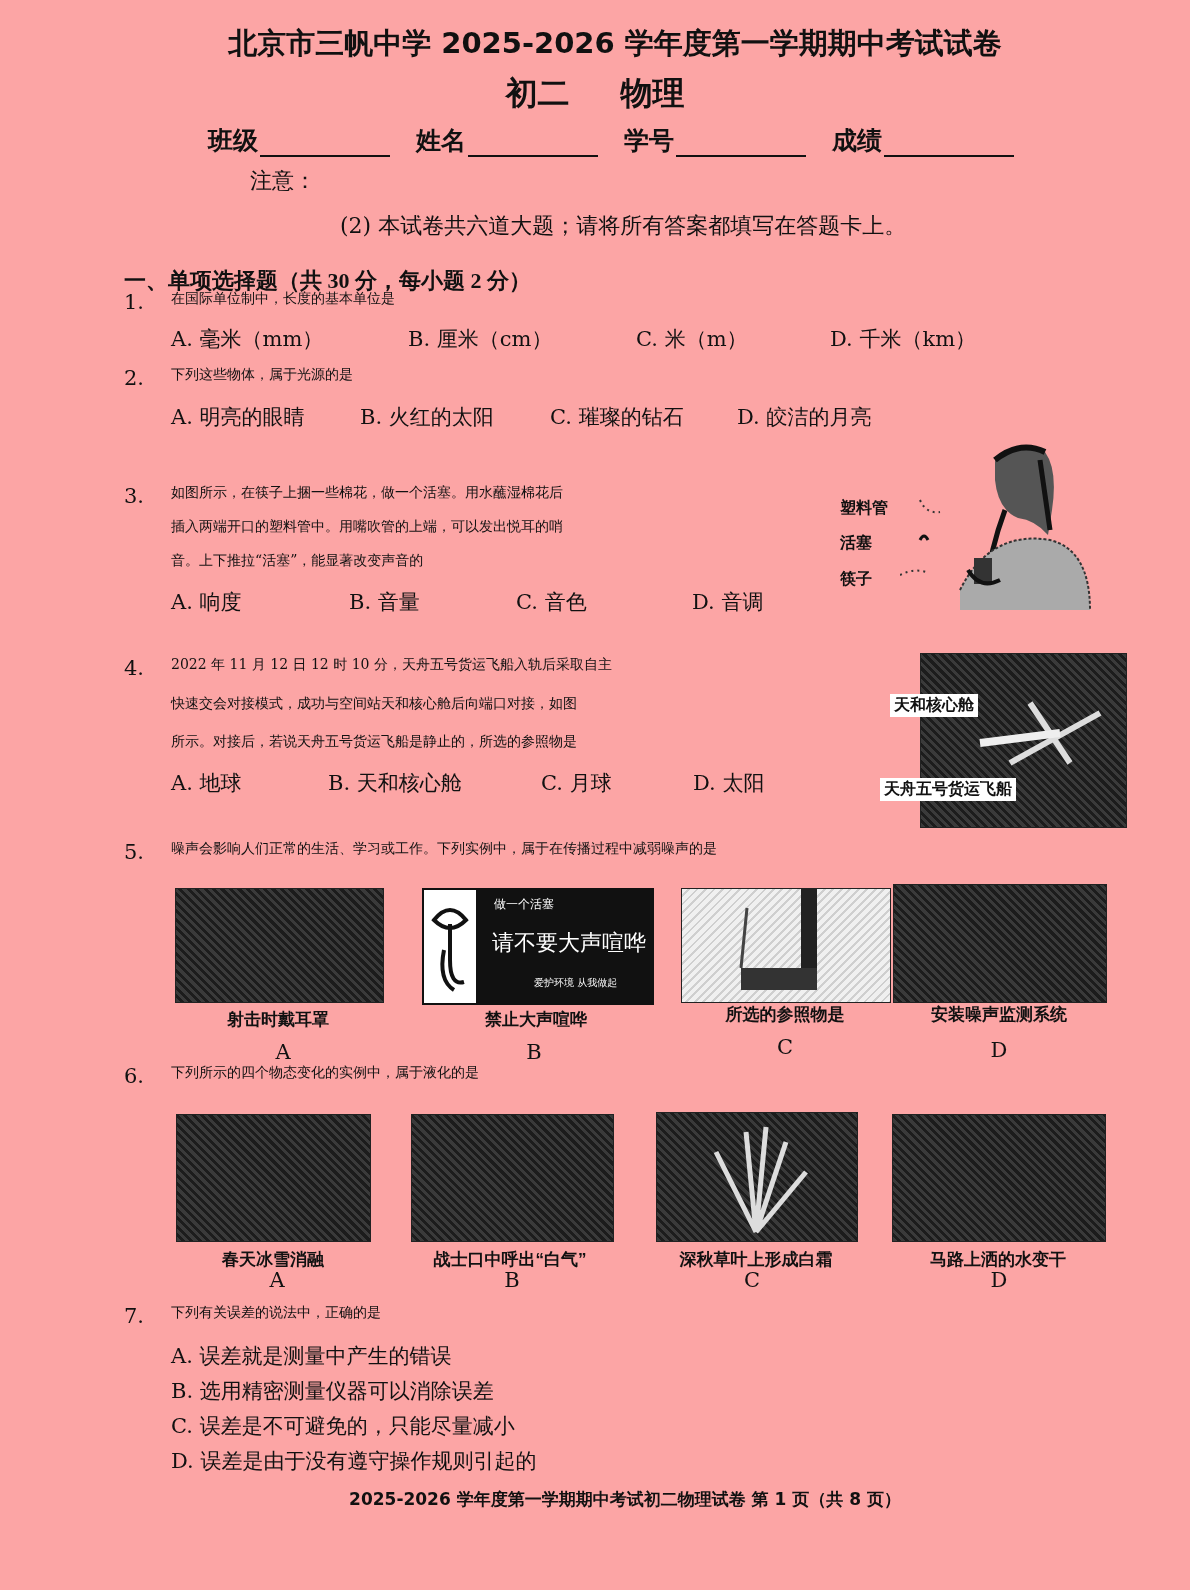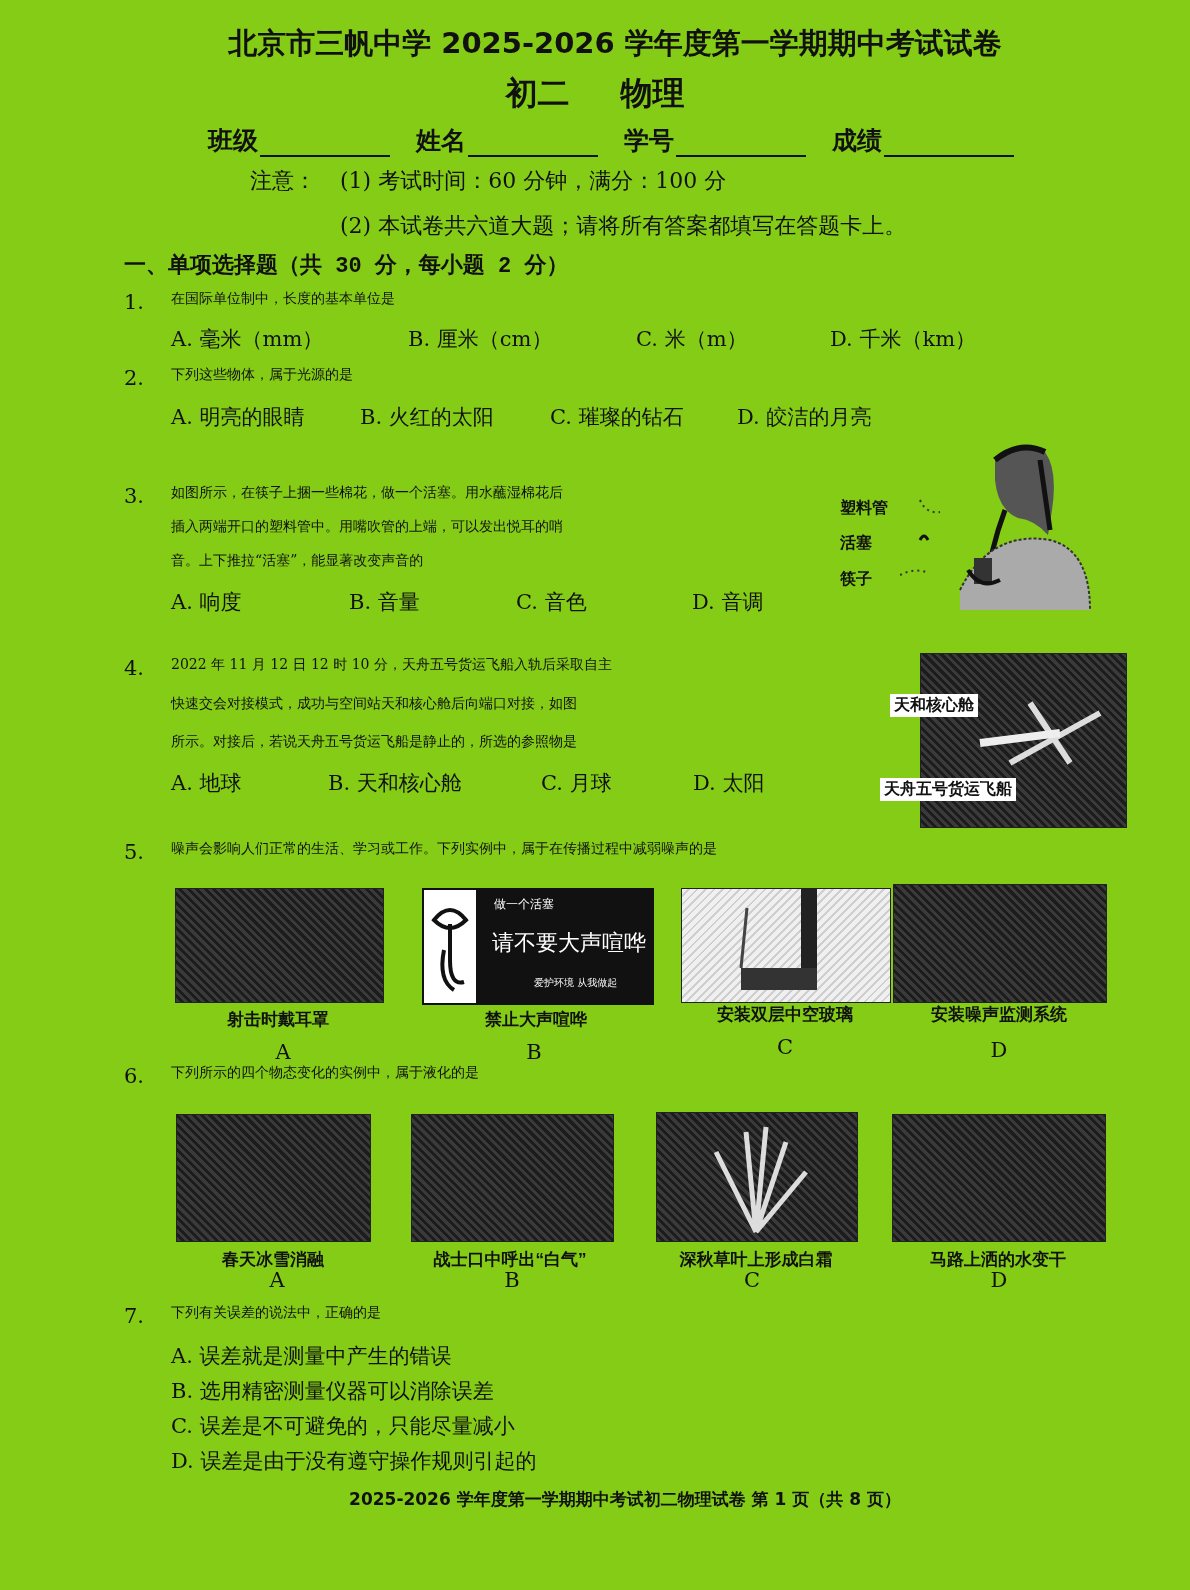--- a/index.html
+++ b/index.html
@@ -3,30 +3,30 @@
 <meta charset="utf-8">
 <style>
   html, body { margin:0; padding:0; }
   body {
     width:1190px; height:1590px; overflow:hidden;
     background:#ffffff;
     font-family:"DejaVu Serif","Liberation Serif",serif;
     color:#111;
     position:relative;
   }
-  .page { position:absolute; left:0; top:0; width:1190px; height:1590px; background:#84cc16; }
+  .page { position:absolute; left:0; top:0; width:1190px; height:1590px; background:#fca5a5; }
   .abs { position:absolute; white-space:nowrap; }
   .title { left:0; width:1230px; top:24px; text-align:center; font-size:29px; font-weight:bold; font-family:"DejaVu Sans","Liberation Sans",sans-serif; letter-spacing:0px; }
   .subtitle { left:0; width:1190px; top:72px; text-align:center; font-size:32px; font-weight:bold; font-family:"DejaVu Sans","Liberation Sans",sans-serif; }
   .subtitle span { margin:0 20px; }
   .info-row { left:208px; top:124px; font-size:25px; font-weight:bold; font-family:"DejaVu Sans","Liberation Sans",sans-serif; display:flex; gap:0; }
   .info-field { display:flex; align-items:flex-end; margin-right:26px; }
   .info-line { display:inline-block; border-bottom:2px solid #111; height:22px; margin-left:2px; }
   .note { font-size:22px;margin-left:44px; }
-  .section { font-size:22px; font-weight:bold; font-family:Liberation Mono, monospace; }
+  .section { font-size:22px; font-weight:bold; font-family:Liberation Serif, serif;margin-top:16px; }
   .qnum { position:absolute; left:124px; font-size:21px; }
   .qtext { position:absolute; left:171px; font-size:14px; white-space:nowrap; }
   .opt { position:absolute; font-size:21px; white-space:nowrap;text-align:center; }
   .img {
     position:absolute; background:#2a2a2a;
     background-image: repeating-linear-gradient(45deg,#3a3a3a 0 3px,#1c1c1c 3px 6px);
     border:1px solid #222;
   }
   .img.light { background:#e8e8e8; background-image: repeating-linear-gradient(135deg,#f0f0f0 0 4px,#cfcfcf 4px 6px); }
   .cap { position:absolute; font-size:17px; font-weight:bold; text-align:center; white-space:nowrap; font-family:Liberation Sans, sans-serif; }
@@ -59,21 +59,20 @@
       <span>学号</span>
       <span class="info-line" style="width:130px"></span>
     </div>
     <div class="info-field">
       <span>成绩</span>
       <span class="info-line" style="width:130px"></span>
     </div>
   </div>
 
   <div class="abs note" style="left:206px; top:166px;">注意：</div>
-  <div class="abs note" style="left:296px; top:166px;">(1) 考试时间：60 分钟，满分：100 分</div>
   <div class="abs note" style="left:296px; top:211px;">(2) 本试卷共六道大题；请将所有答案都填写在答题卡上。</div>
 
   <div class="abs section" style="left:124px; top:250px;">一、单项选择题（共 30 分，每小题 2 分）</div>
 
   <div>
     <div class="qnum" style="top:290px">1.</div>
     <div class="qtext" style="top:290px">在国际单位制中，长度的基本单位是</div>
     <div class="opt" style="left:171px; top:325px">A. 毫米（mm）</div>
     <div class="opt" style="left:408px; top:325px">B. 厘米（cm）</div>
     <div class="opt" style="left:636px; top:325px">C. 米（m）</div>
@@ -166,21 +165,21 @@
       <div class="letter" style="left:519px; top:1040px; width:30px;">B</div>
     </div>
 
     <div>
       <div class="img light" style="left:681px; top:888px; width:208px; height:113px;"></div>
       <svg style="position:absolute; left:681px; top:888px;" width="208" height="113">
         <rect x="120" y="0" width="16" height="100" fill="#222"></rect>
         <rect x="60" y="80" width="76" height="22" fill="#333"></rect>
         <path d="M66 20 L60 80" stroke="#444" stroke-width="3"></path>
       </svg>
-      <div class="cap" style="left:685px; top:1003px; width:200px;">安装双层中空玻璃</div>
+      <div class="cap" style="left:685px; top:1003px; width:200px;">所选的参照物是</div>
       <div class="letter" style="left:770px; top:1035px; width:30px;">C</div>
     </div>
 
     <div>
       <div class="img" style="left:893px; top:884px; width:212px; height:117px;"></div>
       <div class="cap" style="left:899px; top:1003px; width:200px;">安装噪声监测系统</div>
       <div class="letter" style="left:984px; top:1038px; width:30px;">D</div>
     </div>
   </div>
 

